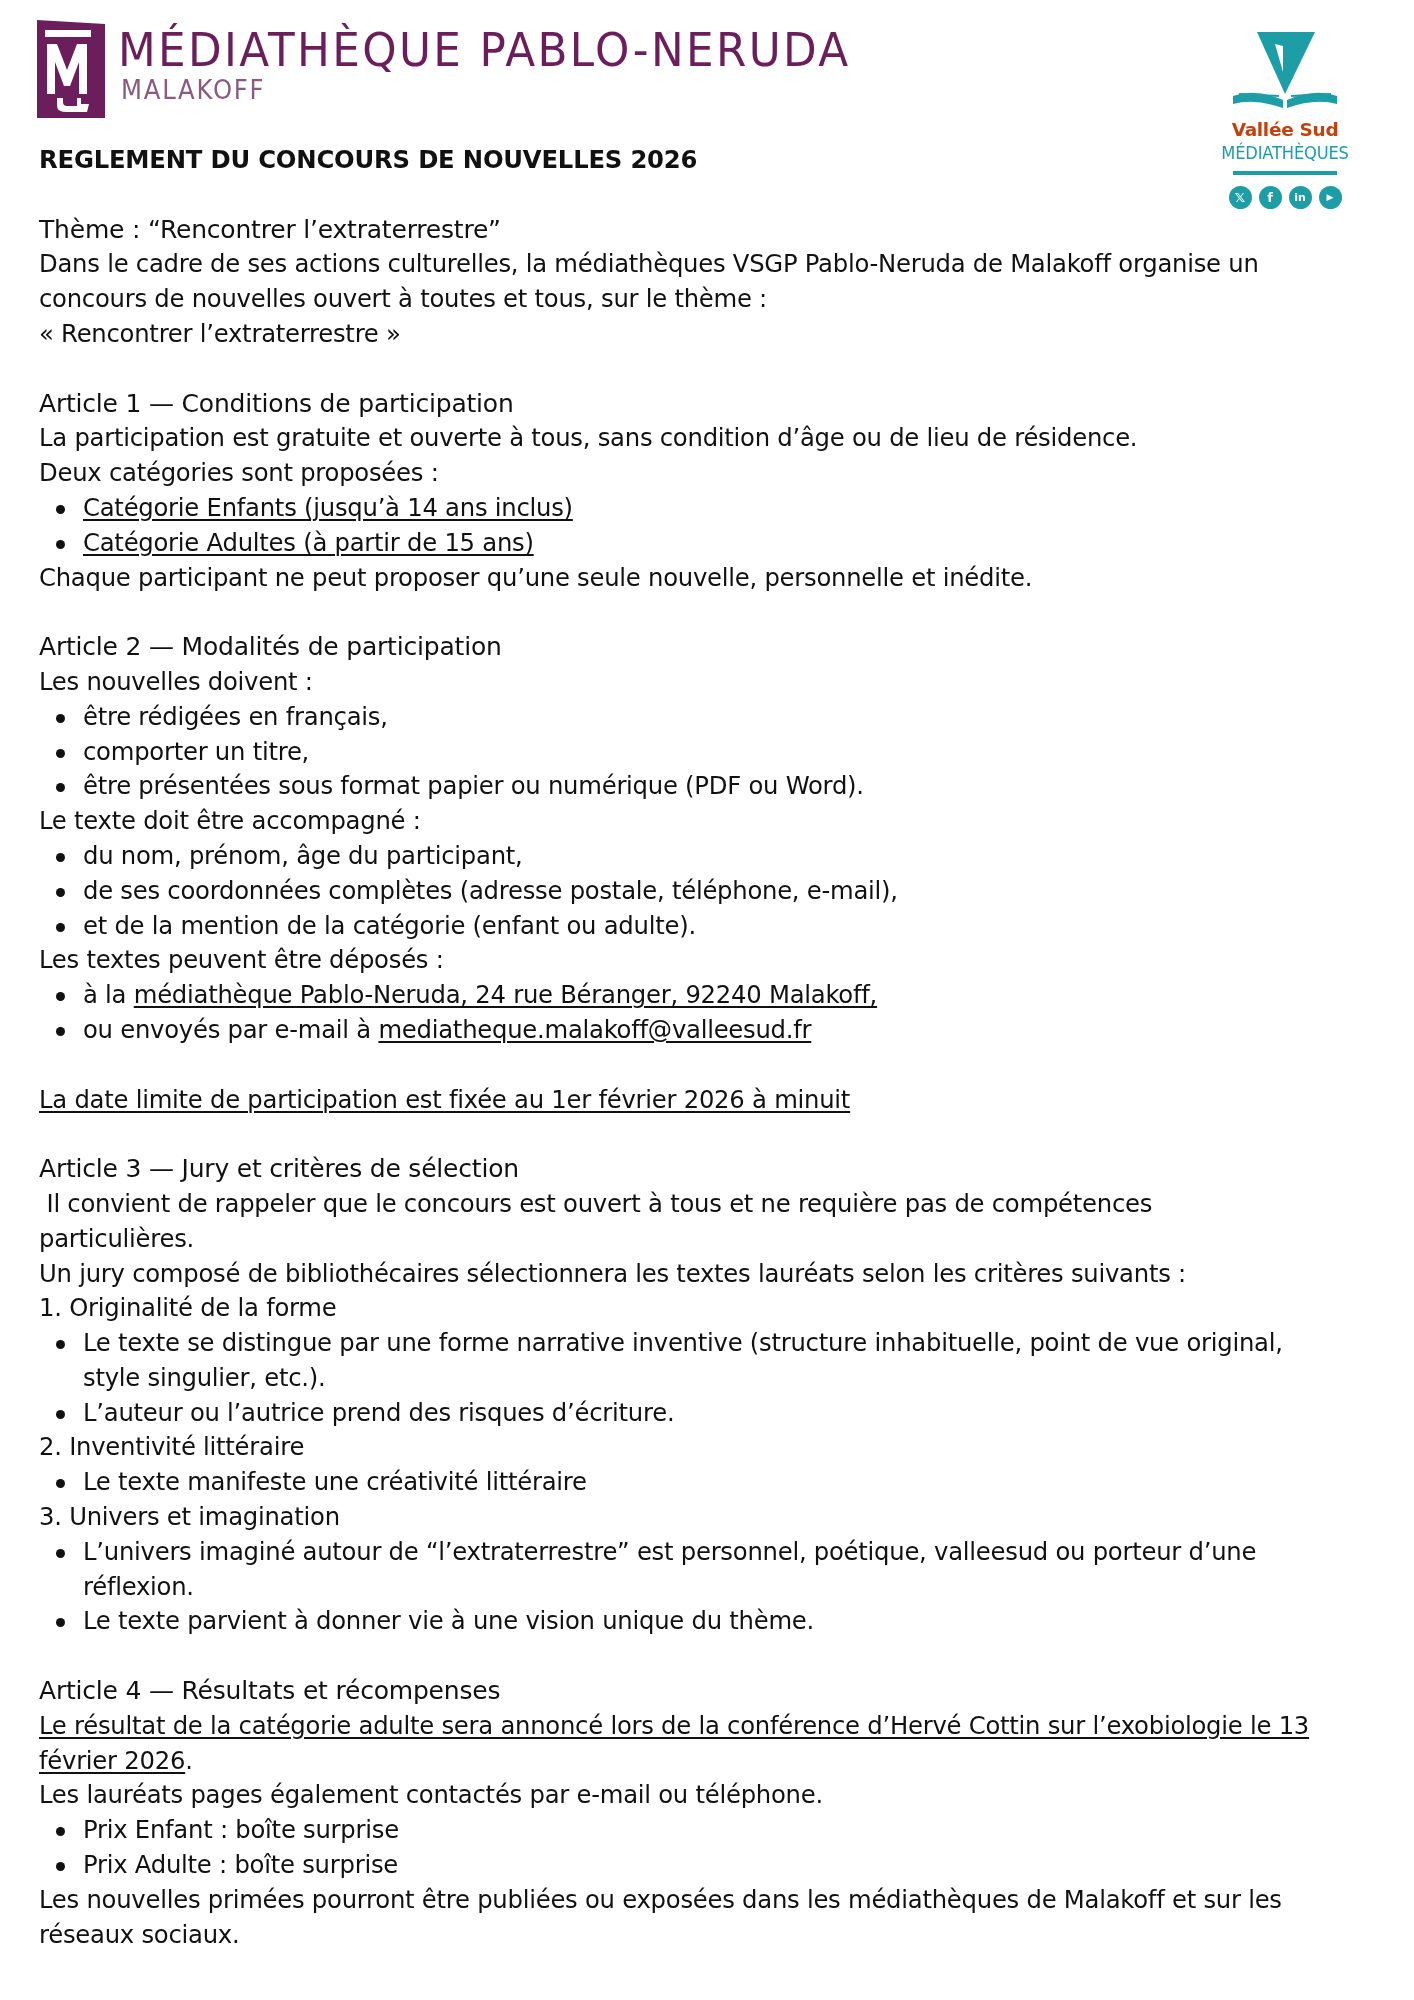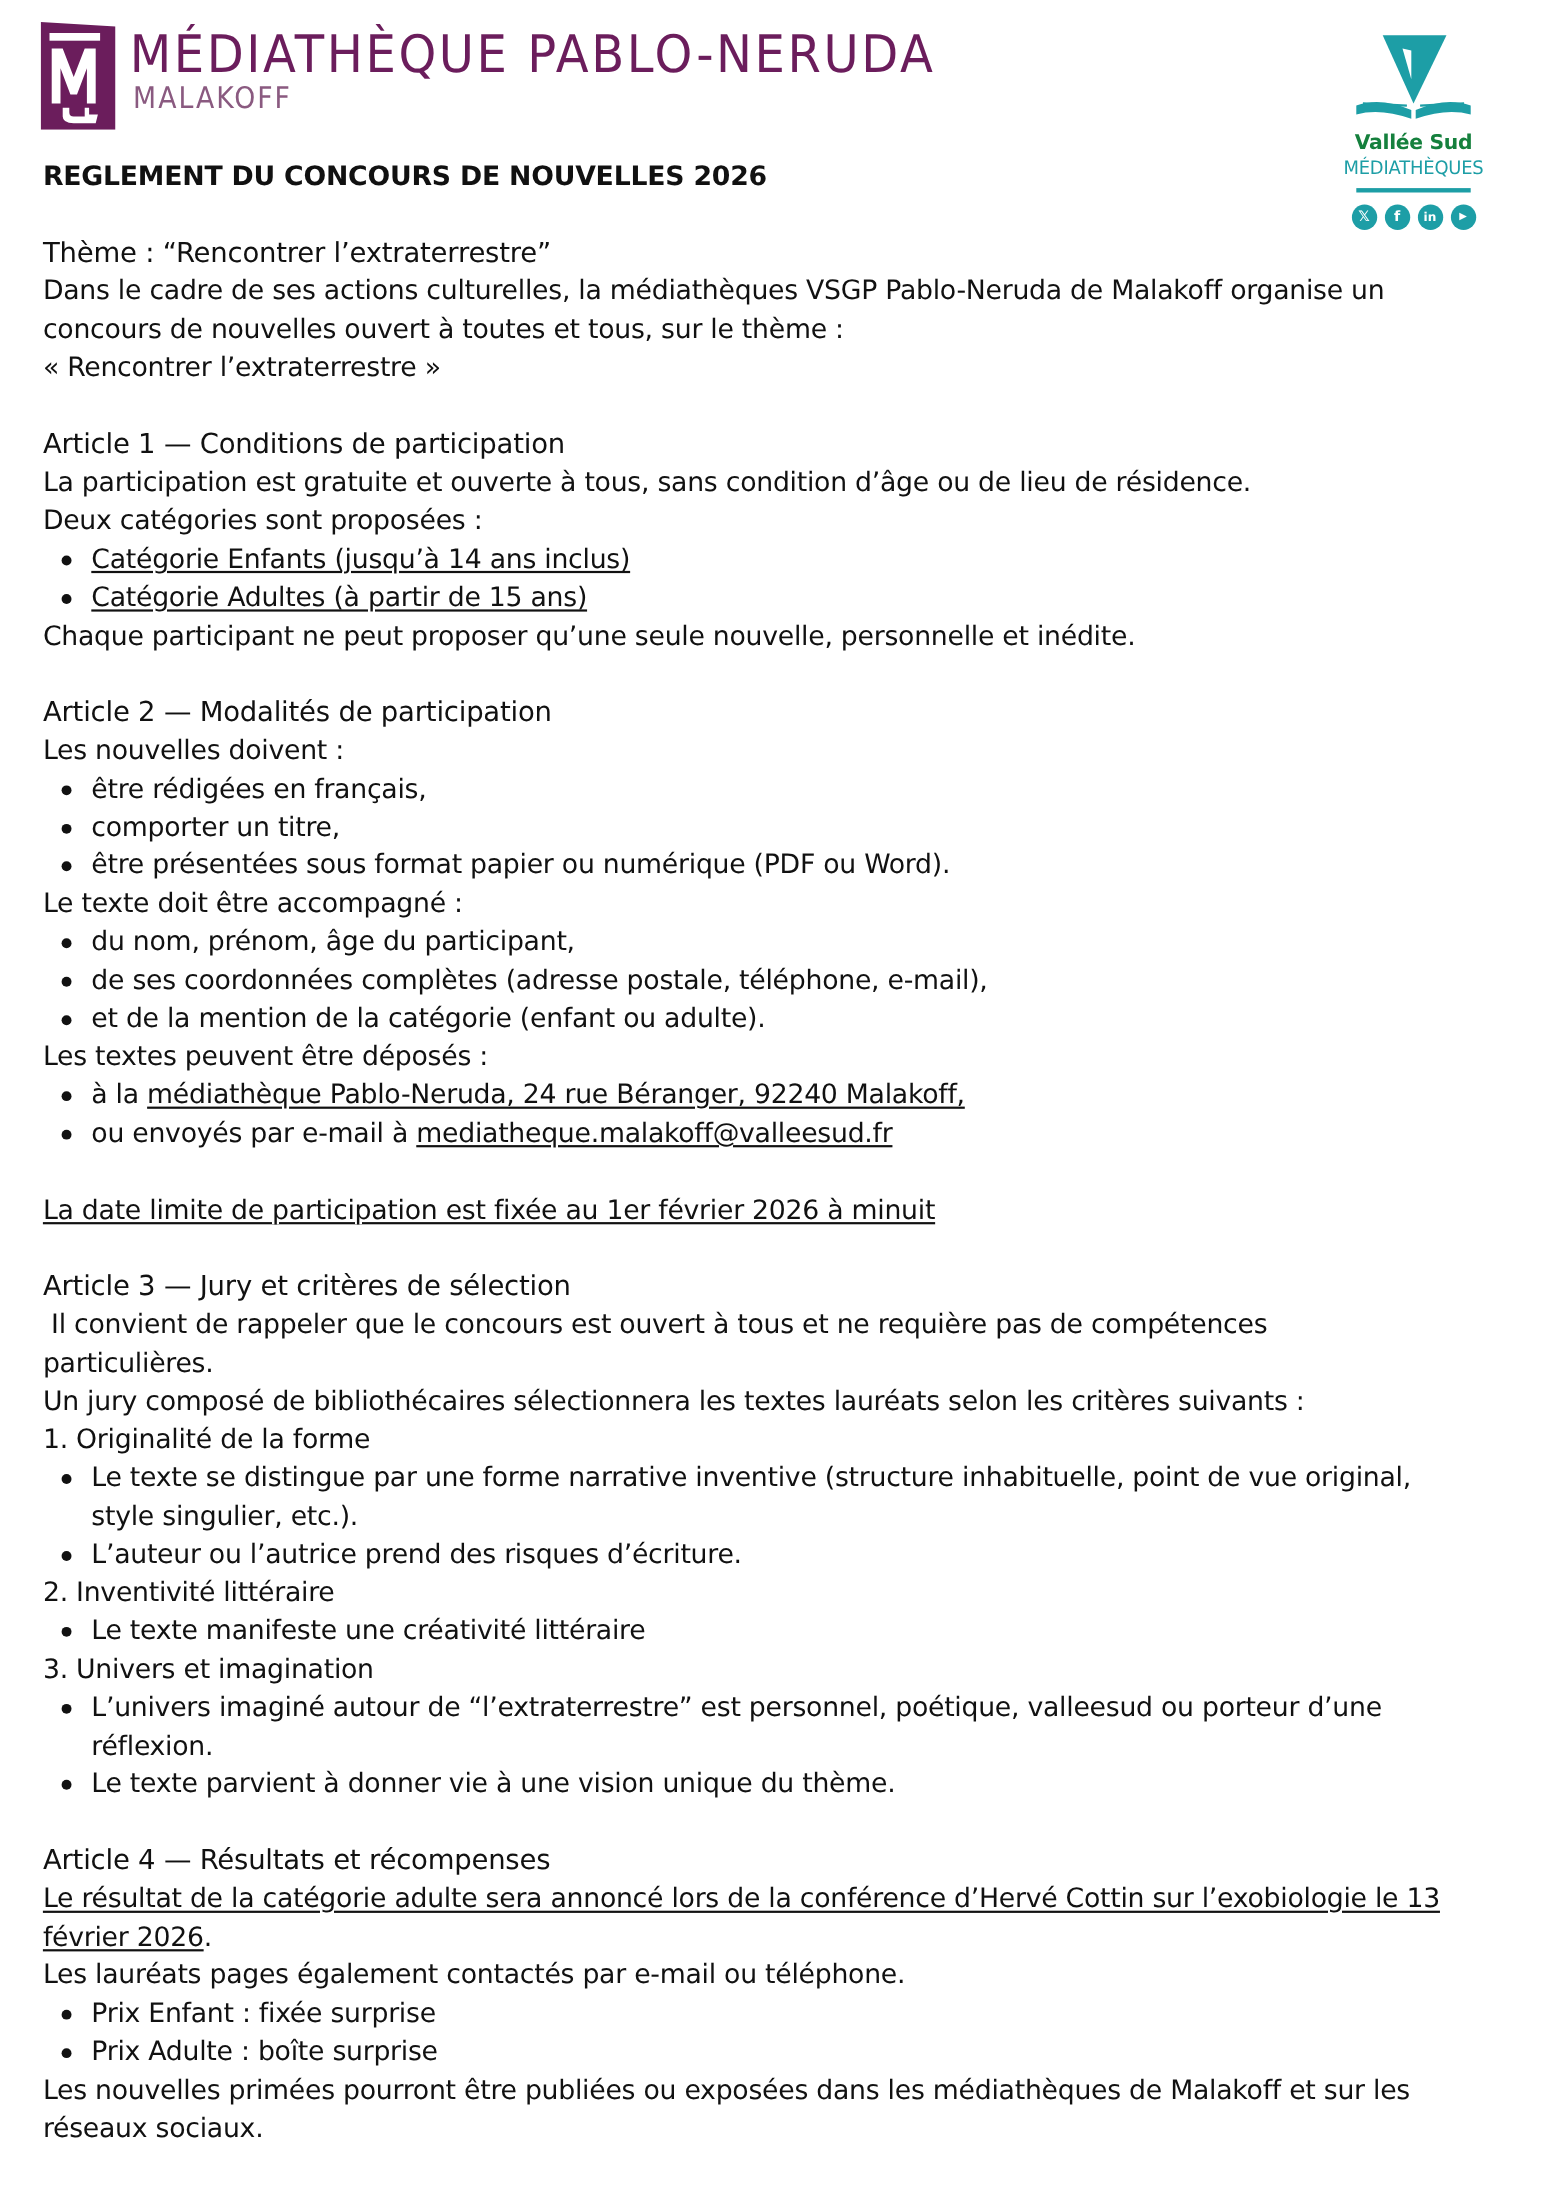--- a/index.html
+++ b/index.html
@@ -6,21 +6,21 @@
   body { width: 1414px; height: 2000px; position: relative; overflow: hidden;
          font-family: "DejaVu Sans", sans-serif; color: #111111; }
   .logo-mark { position: absolute; left: 37px; top: 20px; width: 68px; height: 98px; }
   .logo-title { position: absolute; left: 118px; top: 26px; font-family: "DejaVu Sans", sans-serif;
                 font-size: 47px; letter-spacing: 2.5px; color: #6b1d5c; font-weight: normal;
                 transform: scaleX(0.93); transform-origin: left top; white-space: nowrap; line-height: 1; }
   .logo-sub { position: absolute; left: 121px; top: 76px; font-size: 27px; letter-spacing: 2px;
               color: #8a5a80; white-space: nowrap; line-height: 1; transform: scaleX(0.9); transform-origin: left top; }
   .vs-logo { position: absolute; left: 1195px; top: 30px; width: 180px; height: 190px; text-align: center; }
   .vs-logo svg.mark { display: block; margin: 0 auto; }
-  .vs-name { font-family: "DejaVu Sans", sans-serif; font-weight: bold; color: #15803d; font-size: 18.5px;
+  .vs-name { font-family: "DejaVu Sans", sans-serif; font-weight: bold; color: #c2410c; font-size: 18.5px;
              line-height: 1; margin-top: 9px; letter-spacing: -0.3px; }
   .vs-sub { font-family: "DejaVu Sans", sans-serif; color: #1d9ea6; font-size: 17px; line-height: 1;
             margin-top: 5px; letter-spacing: -0.2px; transform: scaleX(0.96); }
   .vs-rule { width: 104px; height: 4px; background: #1d9ea6; margin: 9px auto 0; }
   .social { display: flex; justify-content: center; gap: 7px; margin-top: 11px; }
   .social span { width: 23px; height: 23px; border-radius: 50%; background: #1d9ea6; display: inline-flex;
                  align-items: center; justify-content: center; color: #fff; font-size: 13px; font-weight: bold;
                  font-family: "DejaVu Sans", sans-serif; line-height: 1; }
 
   .doc { position: absolute; left: 39px; top: 143px; width: 1290px; font-size: 24.3px; line-height: 34.8px;
@@ -138,19 +138,19 @@
     </ul>
   </section>
   <div class="blank"></div>
 
   <section>
     <h2>Article 4 — Résultats et récompenses</h2>
     <p><span class="u">Le résultat de la catégorie adulte sera annoncé lors de la conférence d’Hervé Cottin sur l’exobiologie le 13</span></p>
     <p><span class="u">février 2026</span><span>.</span></p>
     <p>Les lauréats pages également contactés par e-mail ou téléphone.</p>
     <ul>
-      <li>Prix Enfant : fixée surprise</li>
+      <li>Prix Enfant : boîte surprise</li>
       <li>Prix Adulte : boîte surprise</li>
     </ul>
     <p>Les nouvelles primées pourront être publiées ou exposées dans les médiathèques de Malakoff et sur les</p>
     <p>réseaux sociaux.</p>
   </section>
 </div>
 
 </body></html>

